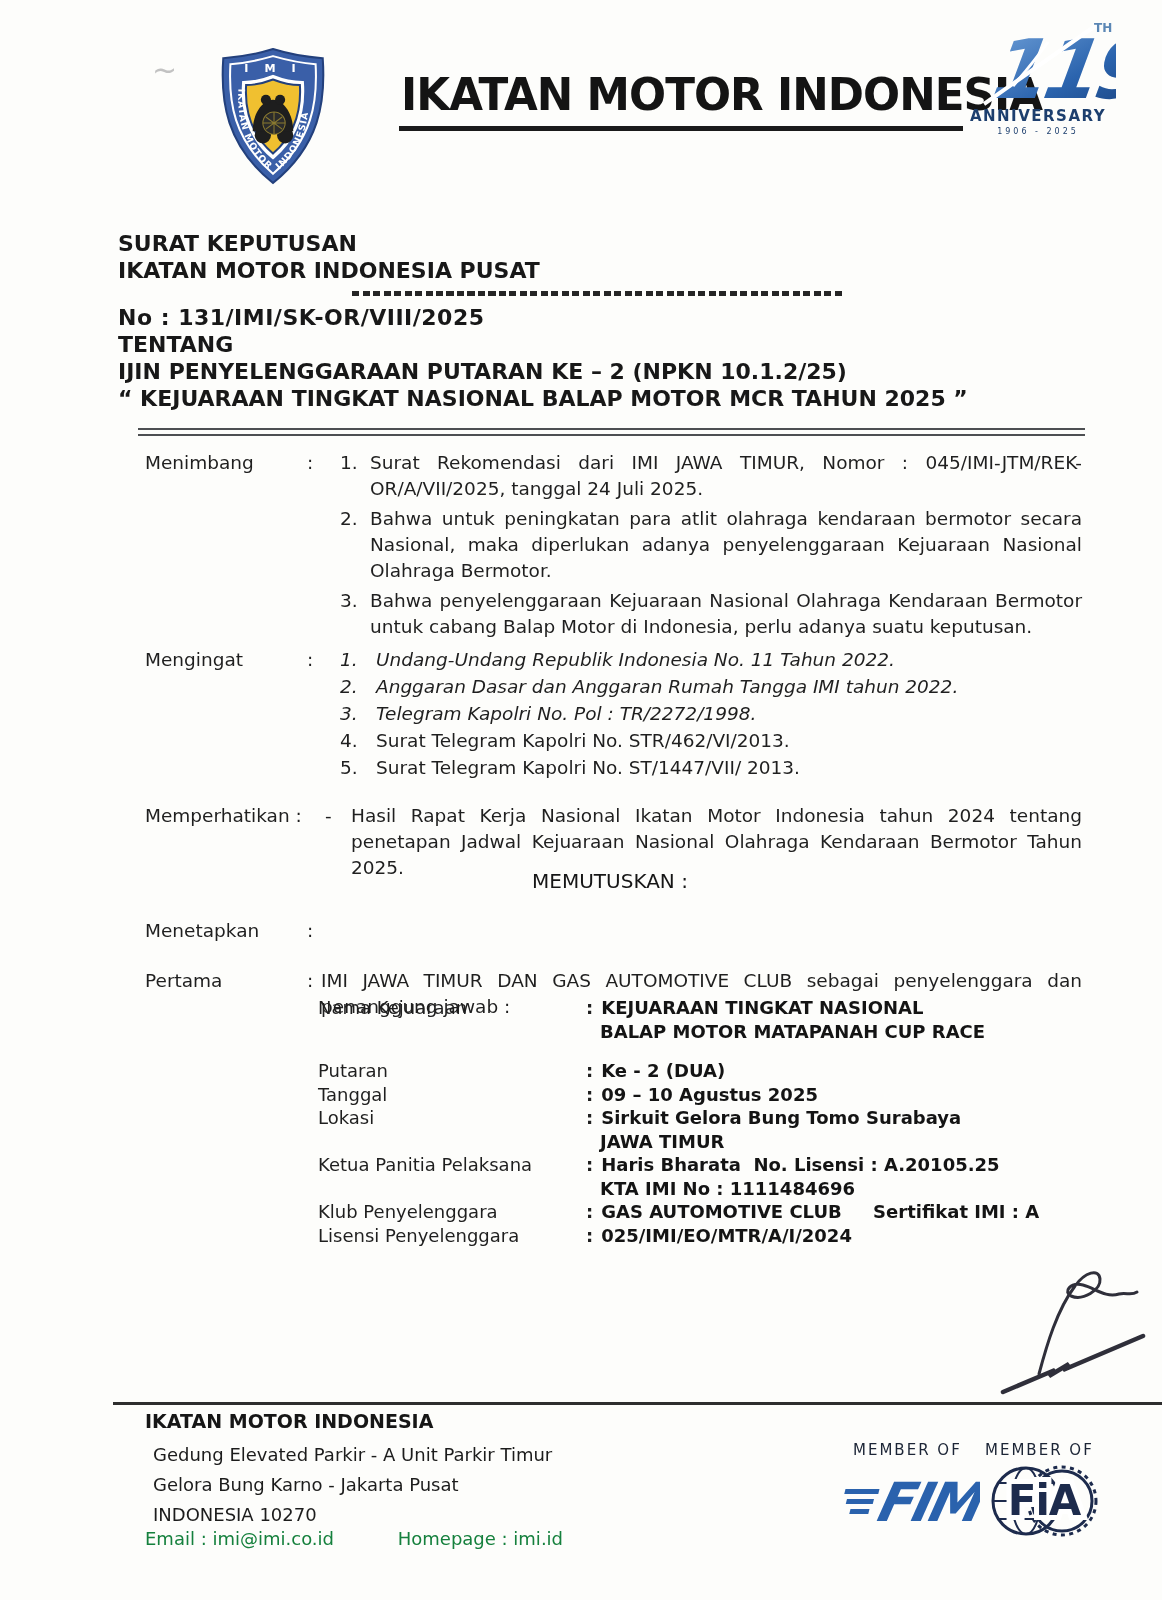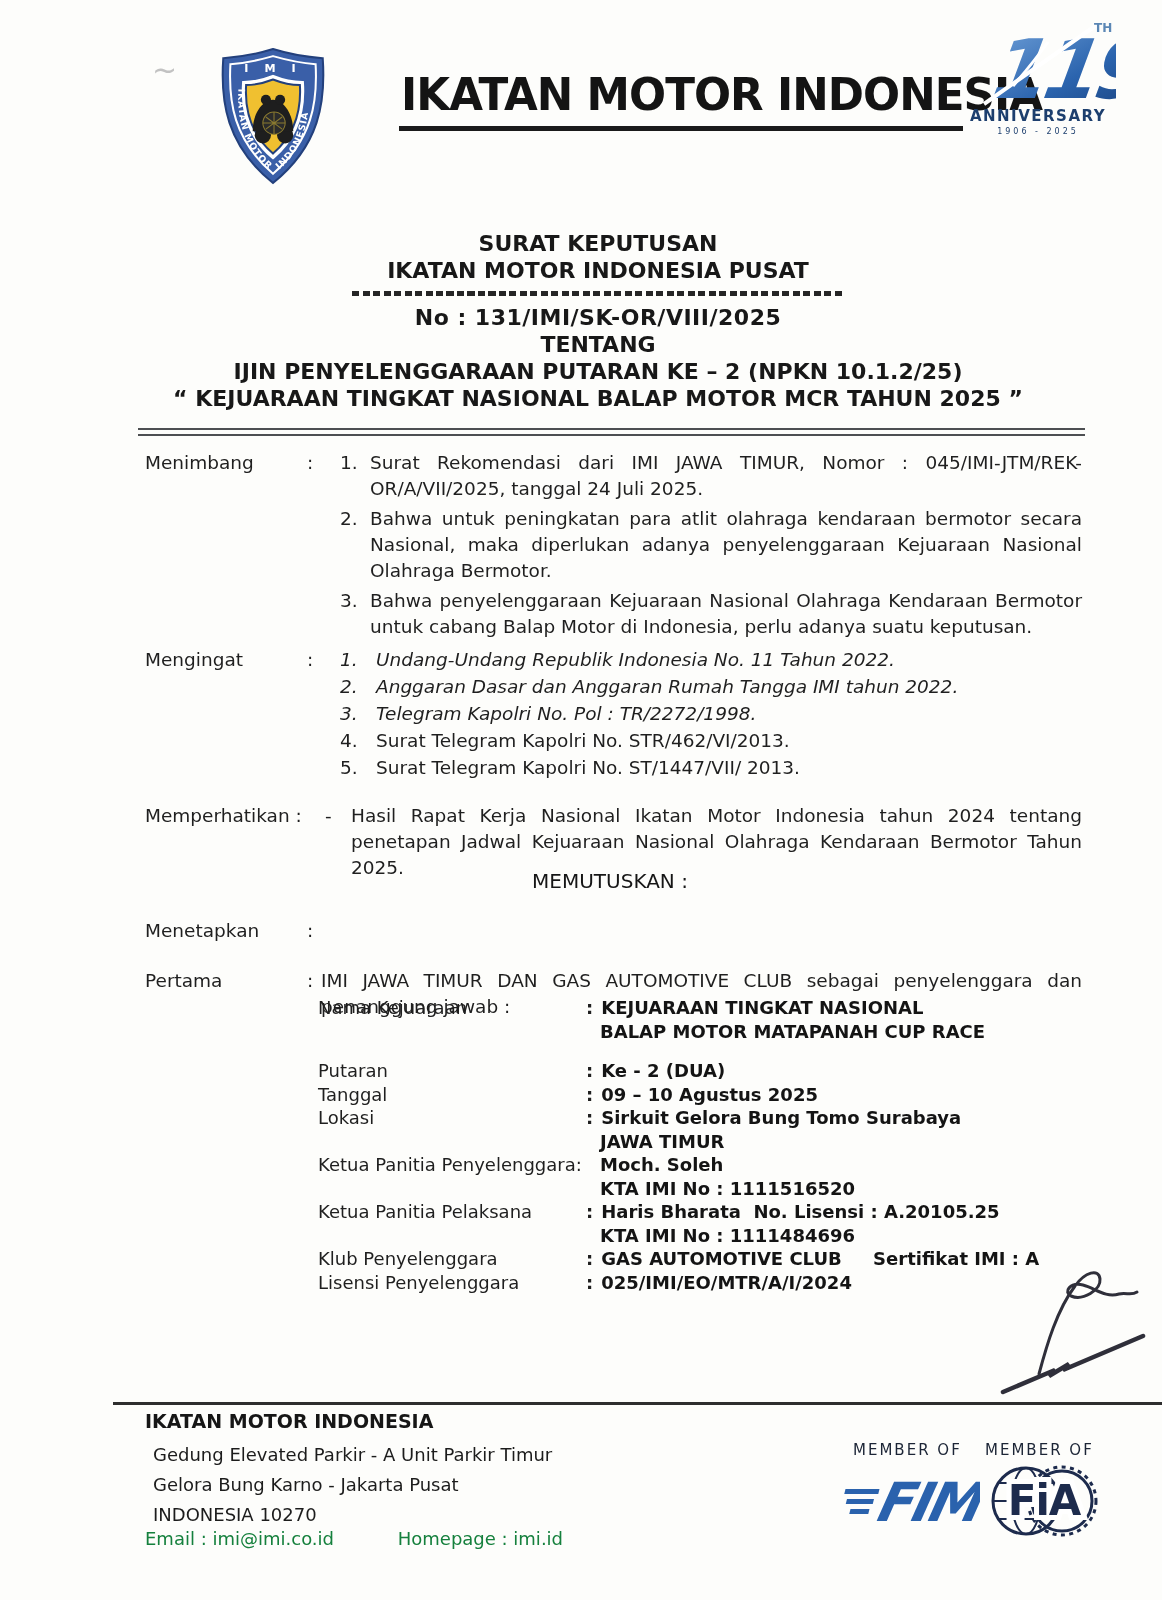--- a/index.html
+++ b/index.html
@@ -13,21 +13,21 @@
   .imi-logo{position:absolute;left:216px;top:46px;width:114px;height:140px;}
   .org-title{
     position:absolute;left:401px;top:68px;font-size:45px;font-weight:800;
     letter-spacing:-1px;color:#141414;white-space:nowrap;
     transform:scaleX(0.97);transform-origin:left center;
   }
   .org-underline{position:absolute;left:399px;top:126px;width:564px;height:5px;background:#1b1b1b;}
   .anniv{position:absolute;left:966px;top:16px;width:150px;height:126px;}
   
   .title-block{
-    position:absolute;left:118px;top:230px;width:960px;text-align:center;
+    position:absolute;left:118px;top:230px;width:960px;
     font-weight:bold;font-size:22px;line-height:27px;color:#181818;
   }
   .dashes{
     width:492px;height:5px;margin:7px auto 8px auto;
     background:repeating-linear-gradient(90deg,#252525 0 7px,transparent 7px 10.5px);
   }
   .no-line{letter-spacing:0.5px;}
   .double-rule{
     position:absolute;left:138px;top:428px;width:947px;height:4px;
     border-top:2px solid #4d4f52;border-bottom:2px solid #4d4f52;
@@ -233,27 +233,20 @@
       <div><span class="dsep">:</span><span class="b">09 – 10 Agustus 2025</span></div>
     </div>
     <div class="drow">
       <div>Lokasi</div>
       <div>
         <div><span class="dsep">:</span><span class="b">Sirkuit Gelora Bung Tomo Surabaya</span></div>
         <div class="cont b">JAWA TIMUR</div>
       </div>
     </div>
     <div class="drow">
-      <div>Ketua Panitia Penyelenggara:</div>
-      <div>
-        <div class="cont b">Moch. Soleh</div>
-        <div class="cont b">KTA IMI No : 1111516520</div>
-      </div>
-    </div>
-    <div class="drow">
       <div>Ketua Panitia Pelaksana</div>
       <div>
         <div><span class="dsep">:</span><span class="b">Haris Bharata  No. Lisensi : A.20105.25</span></div>
         <div class="cont b">KTA IMI No : 1111484696</div>
       </div>
     </div>
     <div class="drow">
       <div>Klub Penyelenggara</div>
       <div><span class="dsep">:</span><span class="b">GAS AUTOMOTIVE CLUB     Sertifikat IMI : A</span></div>
     </div>

